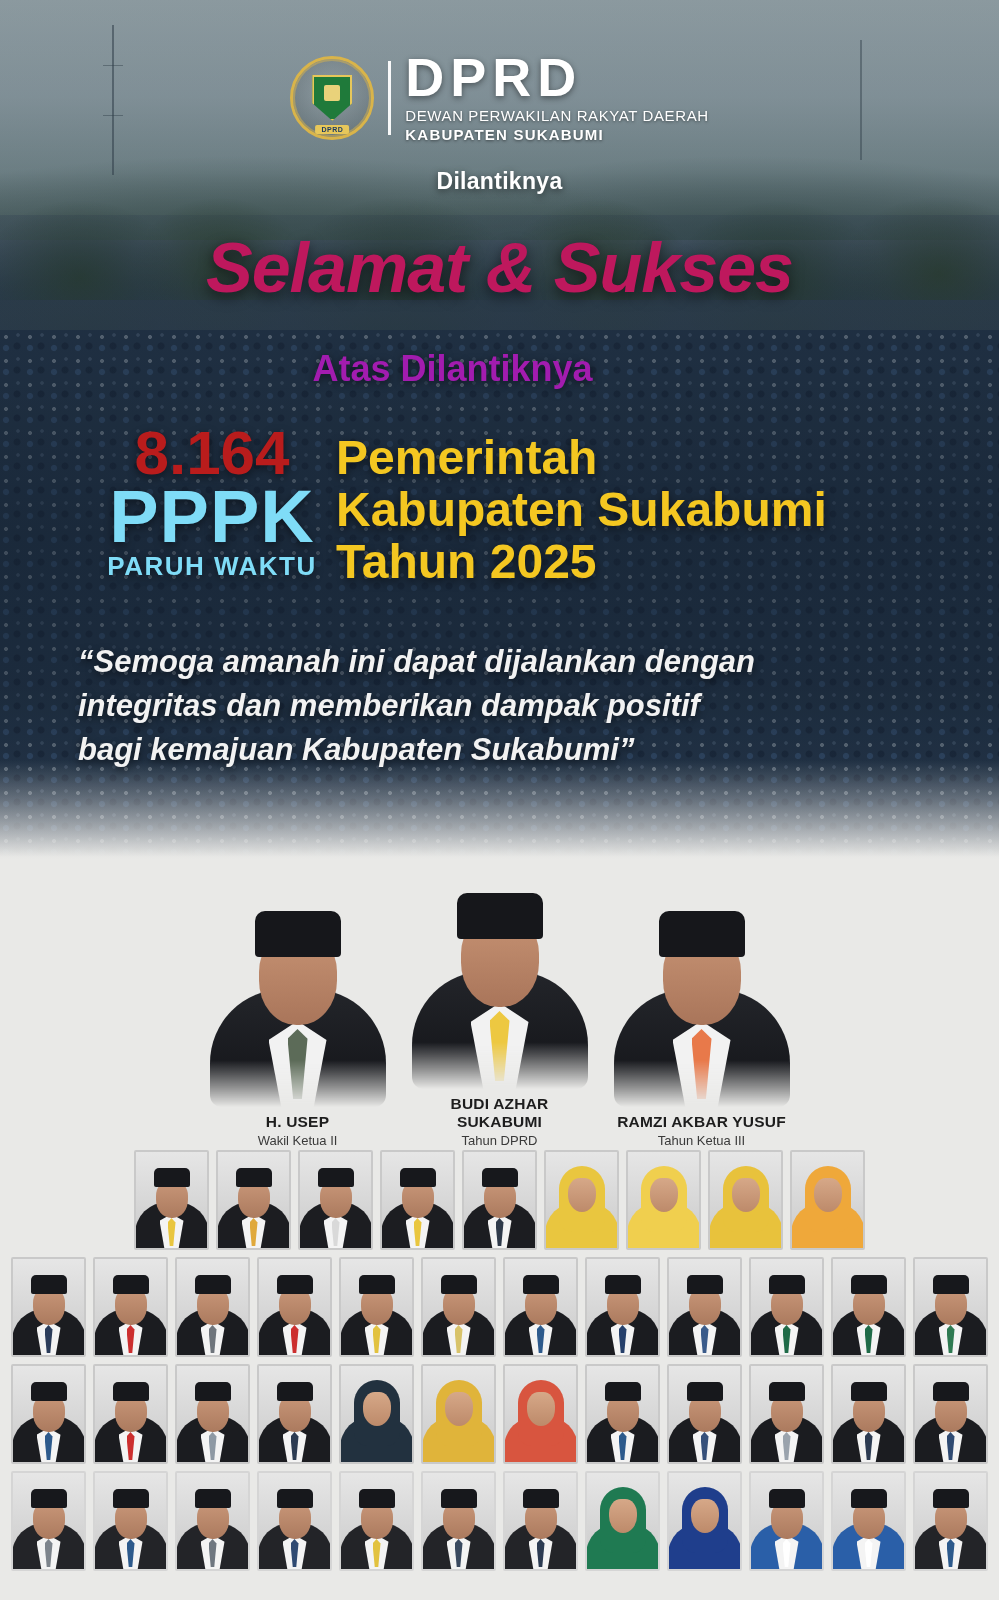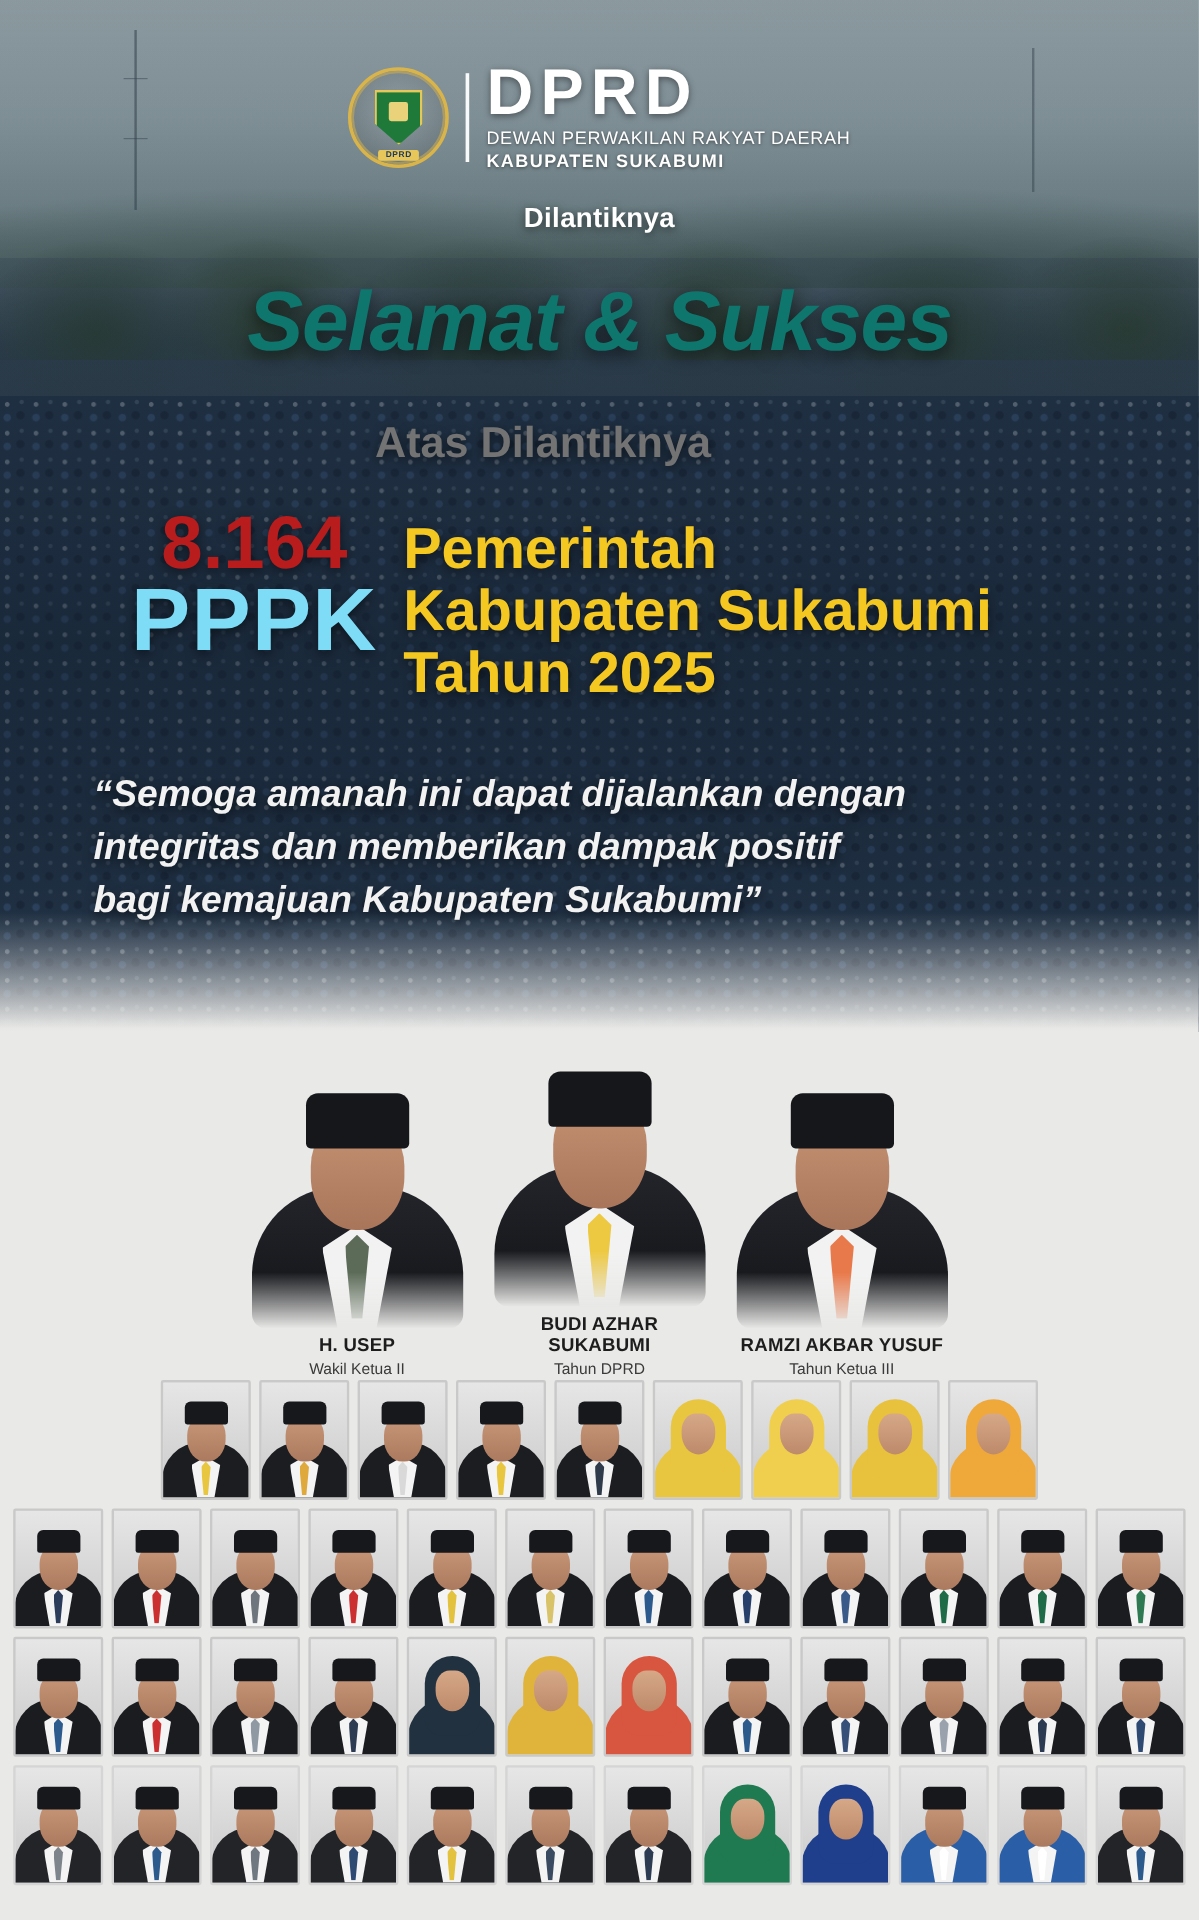--- a/index.html
+++ b/index.html
@@ -122,27 +122,27 @@
   }
 
   
   .mengucapkan {
     position:absolute; top:168px; left:0; width:999px; text-align:center;
     color:#fff; font-size:23px; font-weight:600; letter-spacing:.3px;
     text-shadow:0 2px 7px rgba(0,0,0,.55);
   }
   .selamat {
     position:absolute; top:228px; left:0; width:999px; text-align:center;
-    color:#0f766e; font-size:70px; font-weight:bold; font-style:italic;
+    color:#be185d; font-size:70px; font-weight:bold; font-style:italic;
     letter-spacing:-1px;
     text-shadow:0 4px 14px rgba(0,0,0,.6);
   }
   .atas {
     position:absolute; top:348px; left:0; width:905px; text-align:center;
-    color:#737373; font-size:36px; font-weight:600;
+    color:#a21caf; font-size:36px; font-weight:600;
     text-shadow:0 2px 9px rgba(0,0,0,.55);
   }
 
   
   .count-wrap {
     position:absolute; top:424px; left:62px; width:300px; text-align:center;
   }
   .count-num {
     color:#b91c1c; font-size:62px; font-weight:bold; line-height:.95;
     text-shadow:0 3px 10px rgba(0,0,0,.5);
@@ -290,20 +290,21 @@
   </div>
 </div>
 
 <div class="mengucapkan">Dilantiknya</div>
 <div class="selamat">Selamat &amp; Sukses</div>
 <div class="atas">Atas Dilantiknya</div>
 
 <div class="count-wrap">
   <div class="count-num">8.164</div>
   <div class="count-pppk">PPPK</div>
+  <div class="count-paruh">PARUH WAKTU</div>
 </div>
 <div class="gov-block">
   <div>Pemerintah</div>
   <div>Kabupaten Sukabumi</div>
   <div>Tahun 2025</div>
 </div>
 
 <div class="quote">“Semoga amanah ini dapat dijalankan dengan integritas dan memberikan dampak positif bagi kemajuan Kabupaten Sukabumi”</div>
 
 <div class="leaders" id="leaders">

